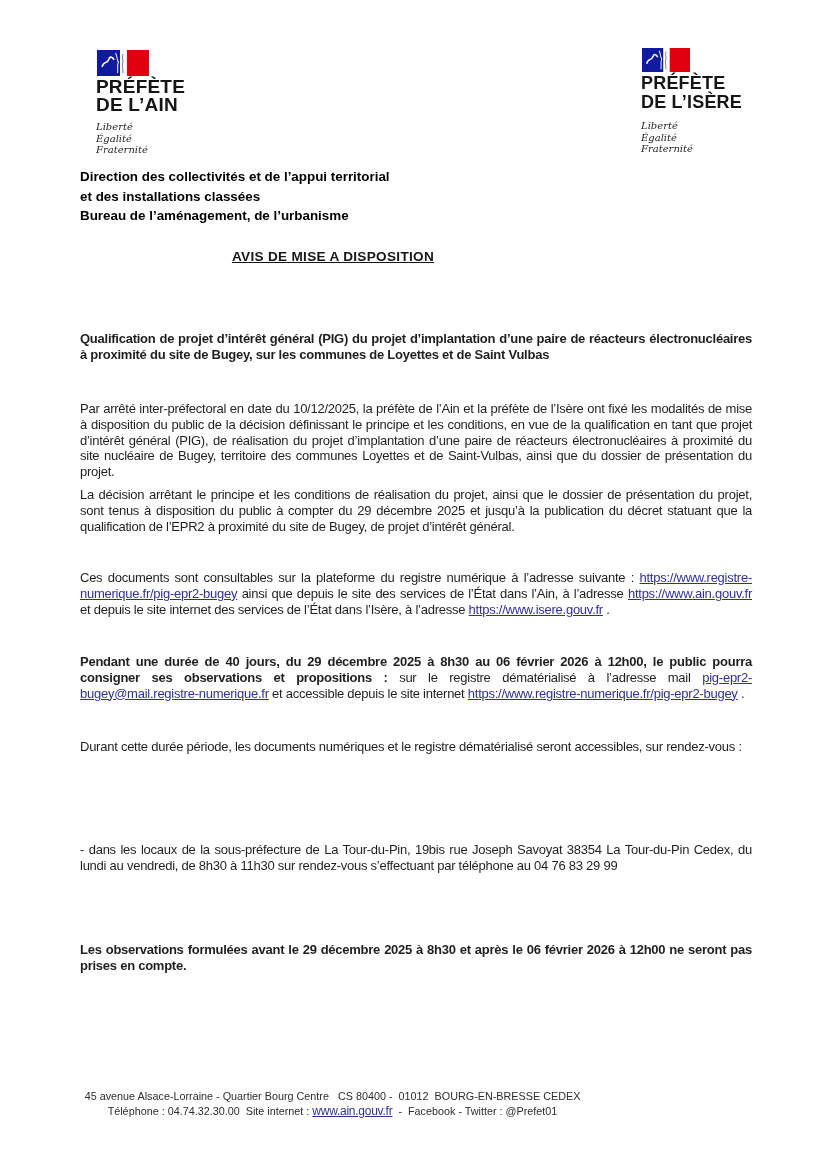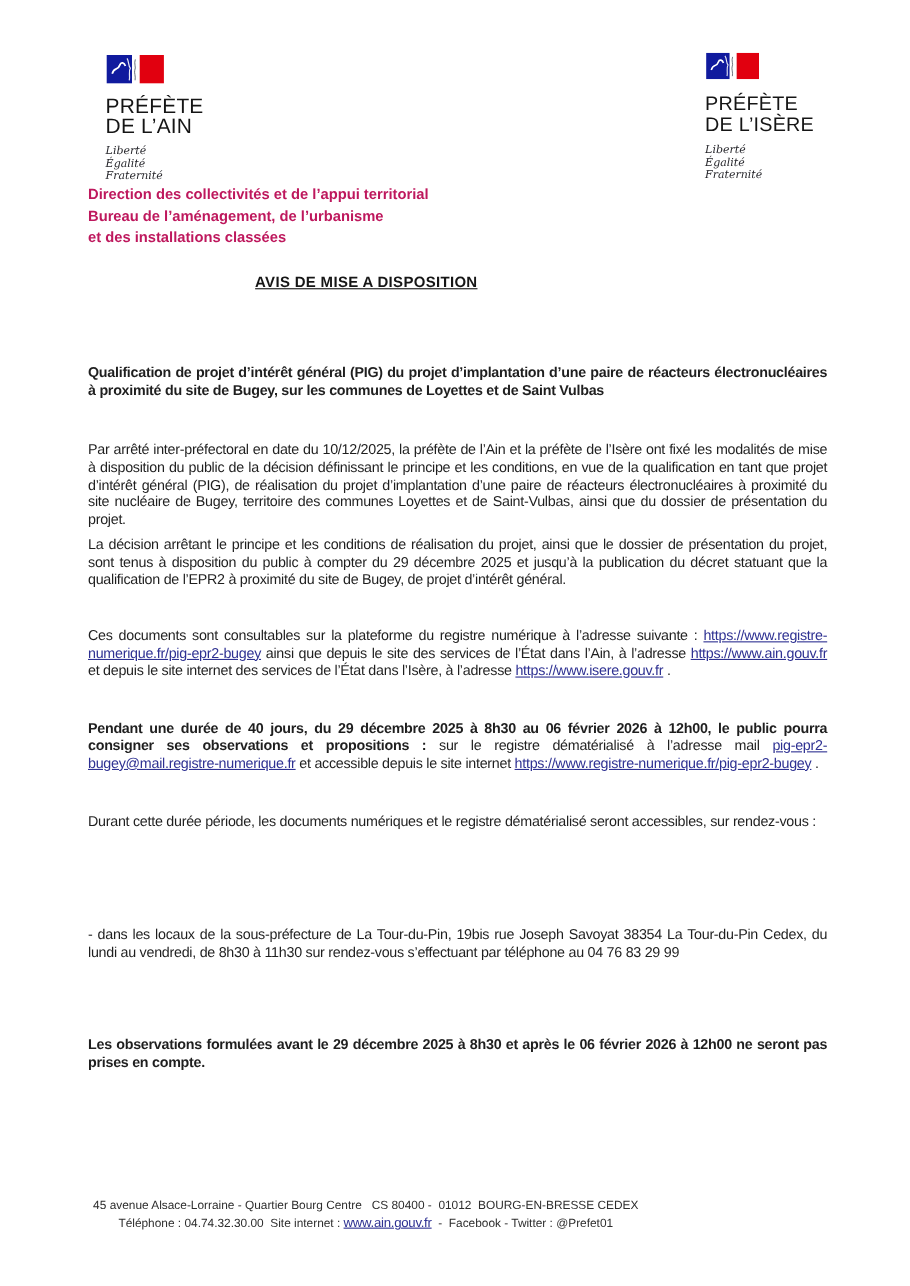--- a/index.html
+++ b/index.html
@@ -15,22 +15,22 @@
   }
 
   
   .logo { position: absolute; }
   .logo-left  { left: 96px;  top: 50px; }
   .logo-right { left: 641px; top: 48px; }
   .flag { display: block; }
   .logo-left  .flag { width: 54px; height: 26px; }
   .logo-right .flag { width: 50px; height: 24px; }
   .logo-title {
-    margin-top: 13px;
-    font-weight: 400;
+    margin-top: 2px;
+    font-weight: 700;
     font-size: 19px;
     line-height: 17.5px;
     letter-spacing: 0.2px;
     color: #151515;
     white-space: nowrap;
   }
   .logo-right .logo-title { font-size: 18px; line-height: 19px; }
   .logo-motto {
     margin-top: 8px;
     font-family: "DejaVu Serif", serif;
@@ -40,21 +40,21 @@
     color: #26262b;
   }
 
   
   .dept {
     position: absolute;
     left: 80px; top: 167px;
     font-weight: bold;
     font-size: 13.4px;
     line-height: 19.6px;
-    color: #be185d;
+    color: #000000;
     width: 520px;
   }
 
   .doc-title {
     position: absolute;
     left: 0; top: 249px;
     width: 666px;
     text-align: center;
     font-weight: bold;
     font-size: 13.6px;
@@ -143,22 +143,22 @@
     </div>
     <div class="logo-motto">
       <div>Liberté</div>
       <div>Égalité</div>
       <div>Fraternité</div>
     </div>
   </div>
 
   <div class="dept">
     <div>Direction des collectivités et de l’appui territorial</div>
+    <div>et des installations classées</div>
     <div>Bureau de l’aménagement, de l’urbanisme</div>
-    <div>et des installations classées</div>
   </div>
 
   <div class="doc-title">AVIS DE MISE A DISPOSITION</div>
 
   <p class="para p-heading">Qualification de projet d’intérêt général (PIG) du projet d’implantation d’une paire de réacteurs électronucléaires à proximité du site de Bugey, sur les communes de Loyettes et de Saint Vulbas</p>
 
   <p class="para p1">Par arrêté inter-préfectoral en date du 10/12/2025, la préfète de l’Ain et la préfète de l’Isère ont fixé les modalités de mise à disposition du public de la décision définissant le principe et les conditions, en vue de la qualification en tant que projet d’intérêt général (PIG), de réalisation du projet d’implantation d’une paire de réacteurs électronucléaires à proximité du site nucléaire de Bugey, territoire des communes Loyettes et de Saint-Vulbas, ainsi que du dossier de présentation du projet.</p>
 
   <p class="para p2">La décision arrêtant le principe et les conditions de réalisation du projet, ainsi que le dossier de présentation du projet, sont tenus à disposition du public à compter du 29 décembre 2025 et jusqu’à la publication du décret statuant que la qualification de l’EPR2 à proximité du site de Bugey, de projet d’intérêt général.</p>
 

